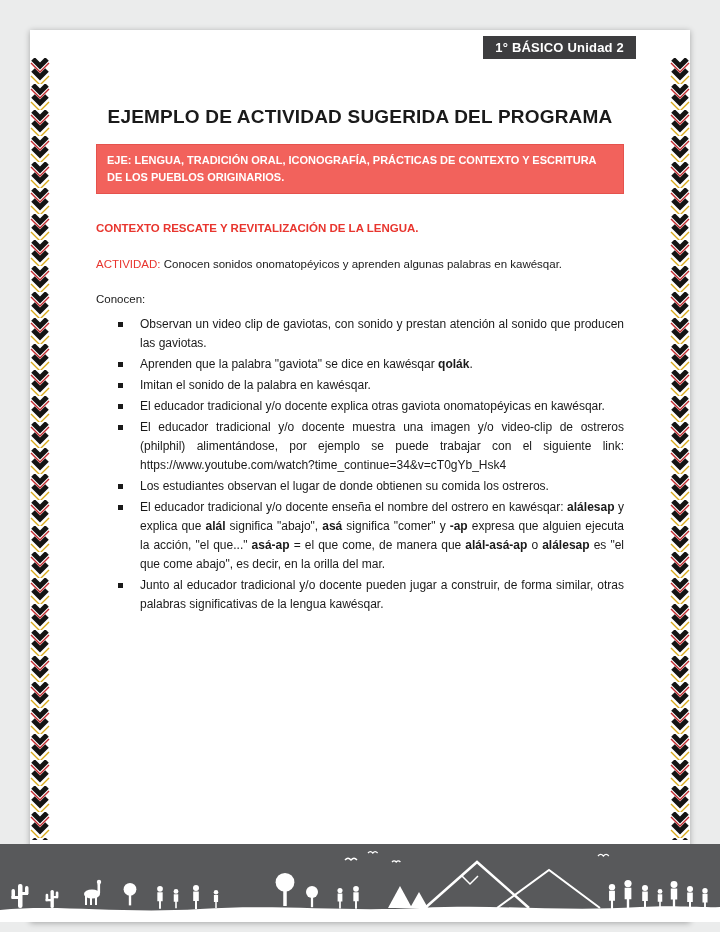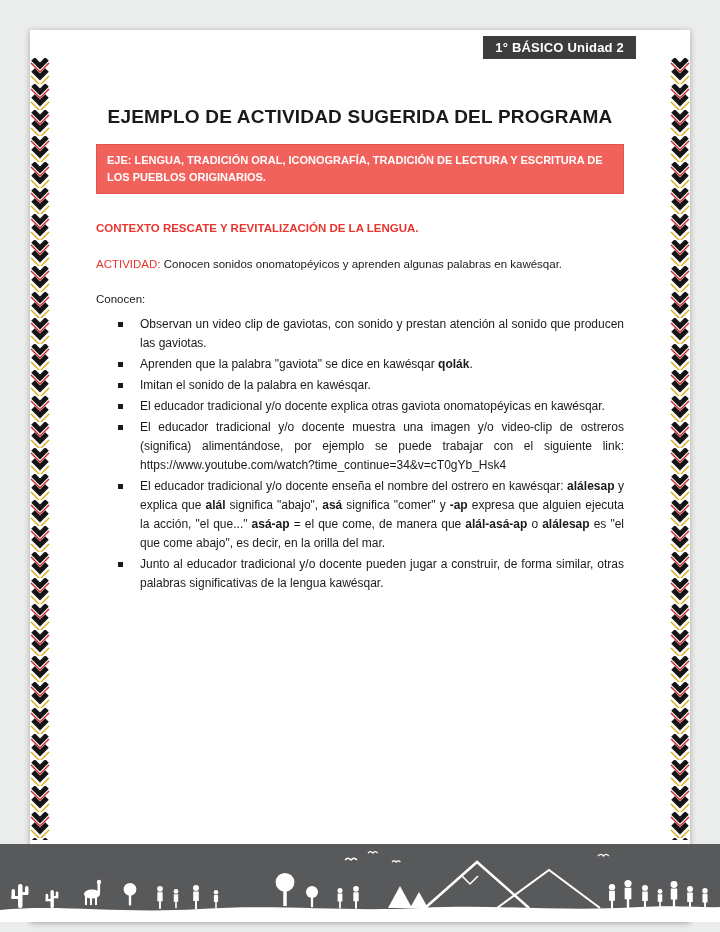--- a/index.html
+++ b/index.html
@@ -137,38 +137,38 @@
             <path d="M1 18 L10 27 L19 18" fill="none" stroke="#d9a91a" stroke-width="1.4"></path>
           </pattern>
         </defs>
         <rect width="100%" height="100%" fill="url(#gl-right)"></rect>
       </svg>
     </div>
 
     <div class="content">
       <h1 class="doc-title">EJEMPLO DE ACTIVIDAD SUGERIDA DEL PROGRAMA</h1>
 
-      <div class="eje-banner">EJE: LENGUA, TRADICIÓN ORAL, ICONOGRAFÍA, TRADICIÓN DE LECTURA Y ESCRITURA DE LOS PUEBLOS ORIGINARIOS.</div>
+      <div class="eje-banner">EJE: LENGUA, TRADICIÓN ORAL, ICONOGRAFÍA, PRÁCTICAS DE CONTEXTO Y ESCRITURA DE LOS PUEBLOS ORIGINARIOS.</div>
 
       <h2 class="context-heading">CONTEXTO RESCATE Y REVITALIZACIÓN DE LA LENGUA.</h2>
 
       <p class="activity">
         <span class="red-label">ACTIVIDAD:</span>
         <span>Conocen sonidos onomatopéyicos y aprenden algunas palabras en kawésqar.</span>
       </p>
 
       <p class="examples-label">Conocen:</p>
 
       <ul class="examples">
           <li><span class="marker"></span><span>Observan un video clip de gaviotas, con sonido y prestan atención al sonido que producen las gaviotas.</span></li>
           <li><span class="marker"></span><span>Aprenden que la palabra "gaviota" se dice en kawésqar </span><span class="b">qolák</span><span>.</span></li>
           <li><span class="marker"></span><span>Imitan el sonido de la palabra en kawésqar.</span></li>
           <li><span class="marker"></span><span>El educador tradicional y/o docente explica otras gaviota onomatopéyicas en kawésqar.</span></li>
-          <li><span class="marker"></span><span>El educador tradicional y/o docente muestra una imagen y/o video-clip de ostreros (significa) alimentándose, por ejemplo se puede trabajar con el siguiente link: </span><span class="link">https://www.youtube.com/watch?time_continue=34&amp;v=cT0gYb_Hsk4</span></li>
-          <li><span class="marker"></span></li>
+          <li><span class="marker"></span><span>El educador tradicional y/o docente muestra una imagen y/o video-clip de ostreros (philphil) alimentándose, por ejemplo se puede trabajar con el siguiente link: </span><span class="link">https://www.youtube.com/watch?time_continue=34&amp;v=cT0gYb_Hsk4</span></li>
+          <li><span class="marker"></span><span>Los estudiantes observan el lugar de donde obtienen su comida los ostreros.</span></li>
           <li><span class="marker"></span><span>El educador tradicional y/o docente enseña el nombre del ostrero en kawésqar: </span><span class="b">alálesap</span><span> y explica que </span><span class="b">alál</span><span> significa "abajo", </span><span class="b">asá</span><span> significa "comer" y </span><span class="b">-ap</span><span> expresa que alguien ejecuta la acción, "el que..." </span><span class="b">asá-ap</span><span> = el que come, de manera que </span><span class="b">alál-asá-ap</span><span> o </span><span class="b">alálesap</span><span> es "el que come abajo", es decir, en la orilla del mar.</span></li>
           <li><span class="marker"></span><span>Junto al educador tradicional y/o docente pueden jugar a construir, de forma similar, otras palabras significativas de la lengua kawésqar.</span></li>
         </ul>
     </div>
   </div>
 
   <div class="footer-art">
     <svg viewBox="0 0 720 78" preserveAspectRatio="none" aria-hidden="true">
       <defs>
         <g id="fg-person">

